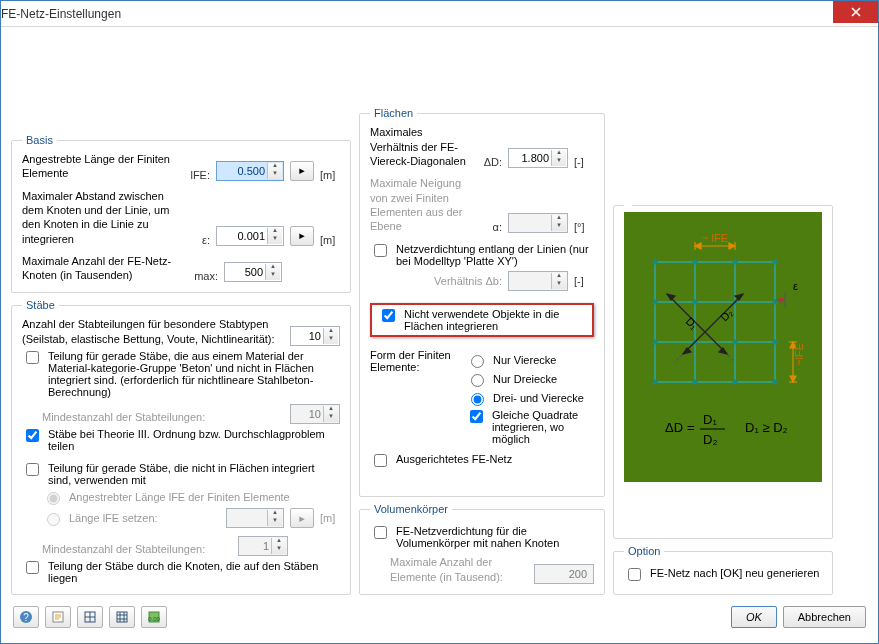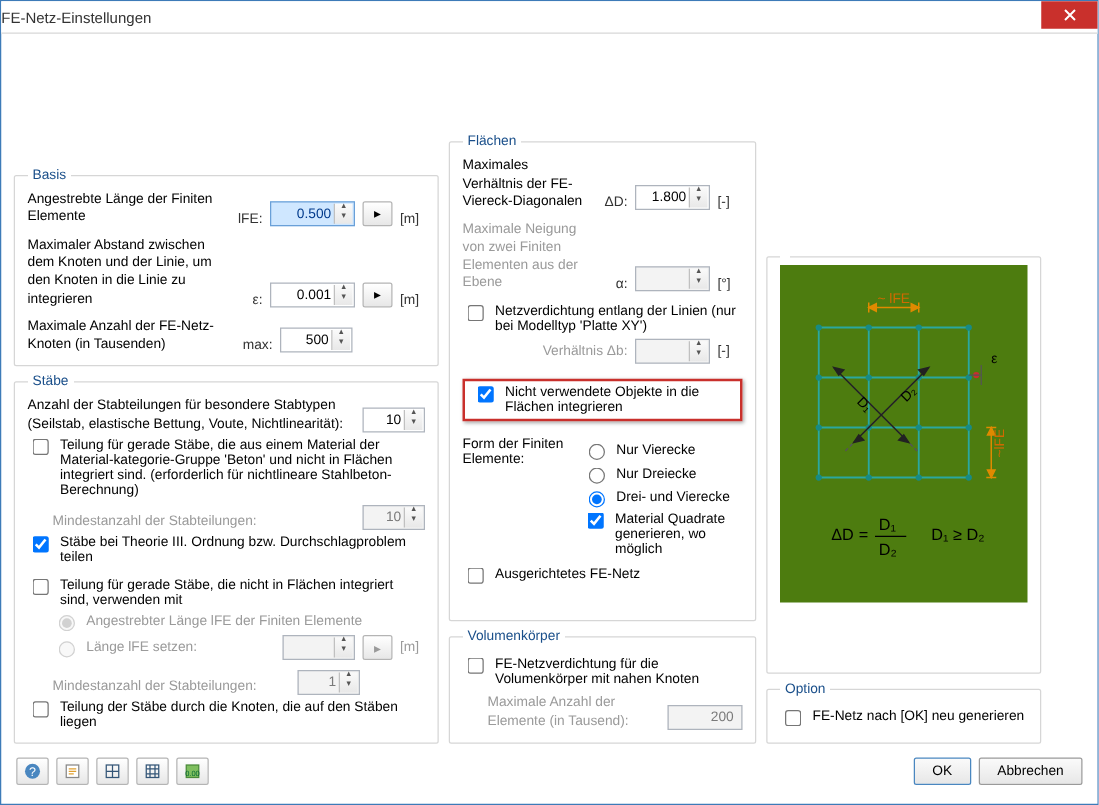--- a/index.html
+++ b/index.html
@@ -112,21 +112,21 @@
   .btn {
     height: 22px;
     padding: 0 14px;
     border: 1px solid #9a9a9a;
     background: linear-gradient(#fafafa, #e7e7e7);
     border-radius: 2px;
     font-size: 11px;
     cursor: pointer;
     display: inline-flex; align-items: center; justify-content: center;
   }
-  .btn.primary { border-color: #4a87c0; }
+  .btn.primary { border-color: #4a87c0; font-style: italic; }
   .toolbar-icons { display:flex; gap:6px; }
   .tool {
     width: 26px; height: 22px;
     border: 1px solid #b4b4b4;
     border-radius: 2px;
     background: linear-gradient(#fff,#e7e7e7);
     display:inline-flex; align-items:center; justify-content:center;
     cursor:pointer;
     font-size:12px;
   }
@@ -265,21 +265,21 @@
             <div class="radio-row">
                 <input type="radio" name="fe" style="">
                 <span>Nur Dreiecke</span>
               </div>
             <div class="radio-row">
                 <input type="radio" name="fe" checked="" style="">
                 <span>Drei- und Vierecke</span>
               </div>
             <div class="chk" style="margin-top:3px;">
                 <input type="checkbox" checked="" style="">
-                <span>Material Quadrate generieren, wo möglich</span>
+                <span>Gleiche Quadrate integrieren, wo möglich</span>
               </div>
           </div>
         </div>
         <div class="chk" style="margin-top:8px;">
           <input type="checkbox" style="">
           <span>Ausgerichtetes FE-Netz</span>
         </div>
       </fieldset>
 
       <fieldset>

